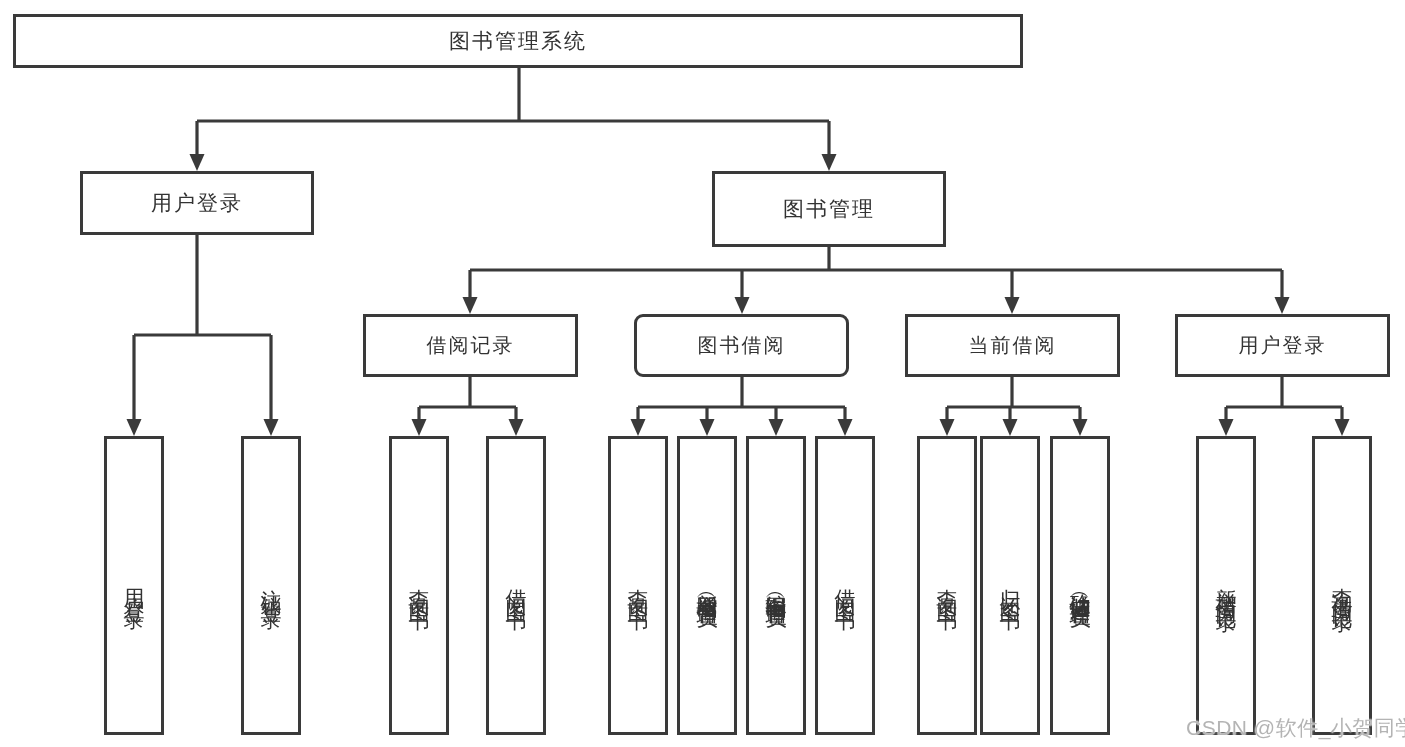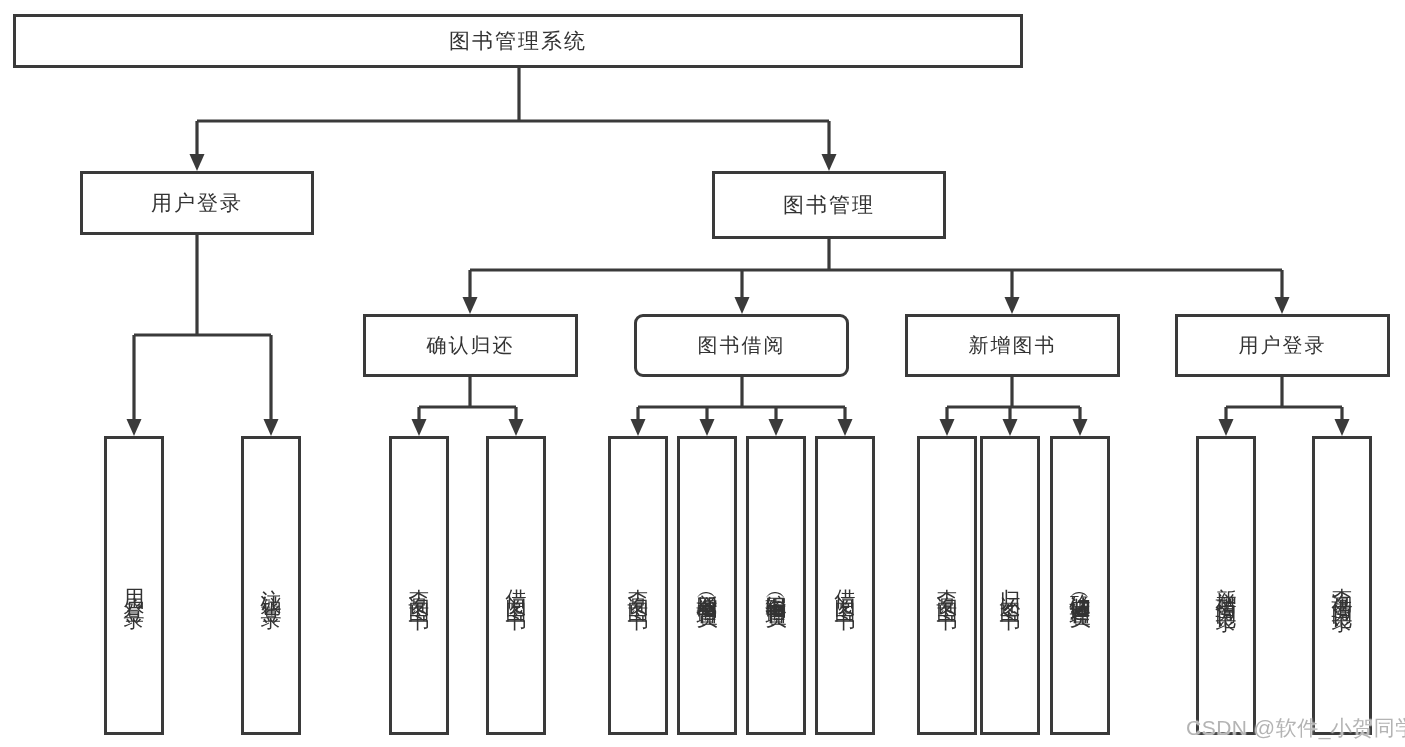--- a/index.html
+++ b/index.html
@@ -85,25 +85,25 @@
       <polygon points="1002.5,419 1017.5,419 1010,436"></polygon>
       <polygon points="1072.5,419 1087.5,419 1080,436"></polygon>
       <polygon points="1218.5,419 1233.5,419 1226,436"></polygon>
       <polygon points="1334.5,419 1349.5,419 1342,436"></polygon>
     </g>
   </svg>
 
   <div class="box" style="left:13px;top:14px;width:1010px;height:54px;">图书管理系统</div>
 
   <div class="box" style="left:80px;top:171px;width:234px;height:64px;">用户登录</div>
-  <div class="box" style="left:712px;top:171px;width:234px;height:68px;">图书管理</div>
+  <div class="box" style="left:712px;top:171px;width:234px;height:76px;">图书管理</div>
 
-  <div class="box" style="left:363px;top:314px;width:215px;height:63px;font-size:20px;">确认归还</div>
+  <div class="box" style="left:363px;top:314px;width:215px;height:63px;font-size:20px;">借阅记录</div>
   <div class="box" style="left:634px;top:314px;width:215px;height:63px;font-size:20px;border-radius:9px;">图书借阅</div>
-  <div class="box" style="left:905px;top:314px;width:215px;height:63px;font-size:20px;">新增图书</div>
+  <div class="box" style="left:905px;top:314px;width:215px;height:63px;font-size:20px;">当前借阅</div>
   <div class="box" style="left:1175px;top:314px;width:215px;height:63px;font-size:20px;">用户登录</div>
 
   <div class="vbox" style="left:104px;">用户登录</div>
   <div class="vbox" style="left:241px;">注销登录</div>
 
   <div class="vbox" style="left:389px;">查询图书</div>
   <div class="vbox" style="left:486px;">借阅图书</div>
 
   <div class="vbox" style="left:608px;">查询图书</div>
   <div class="vbox" style="left:677px;letter-spacing:2px;">新增图书（管理员）</div>

